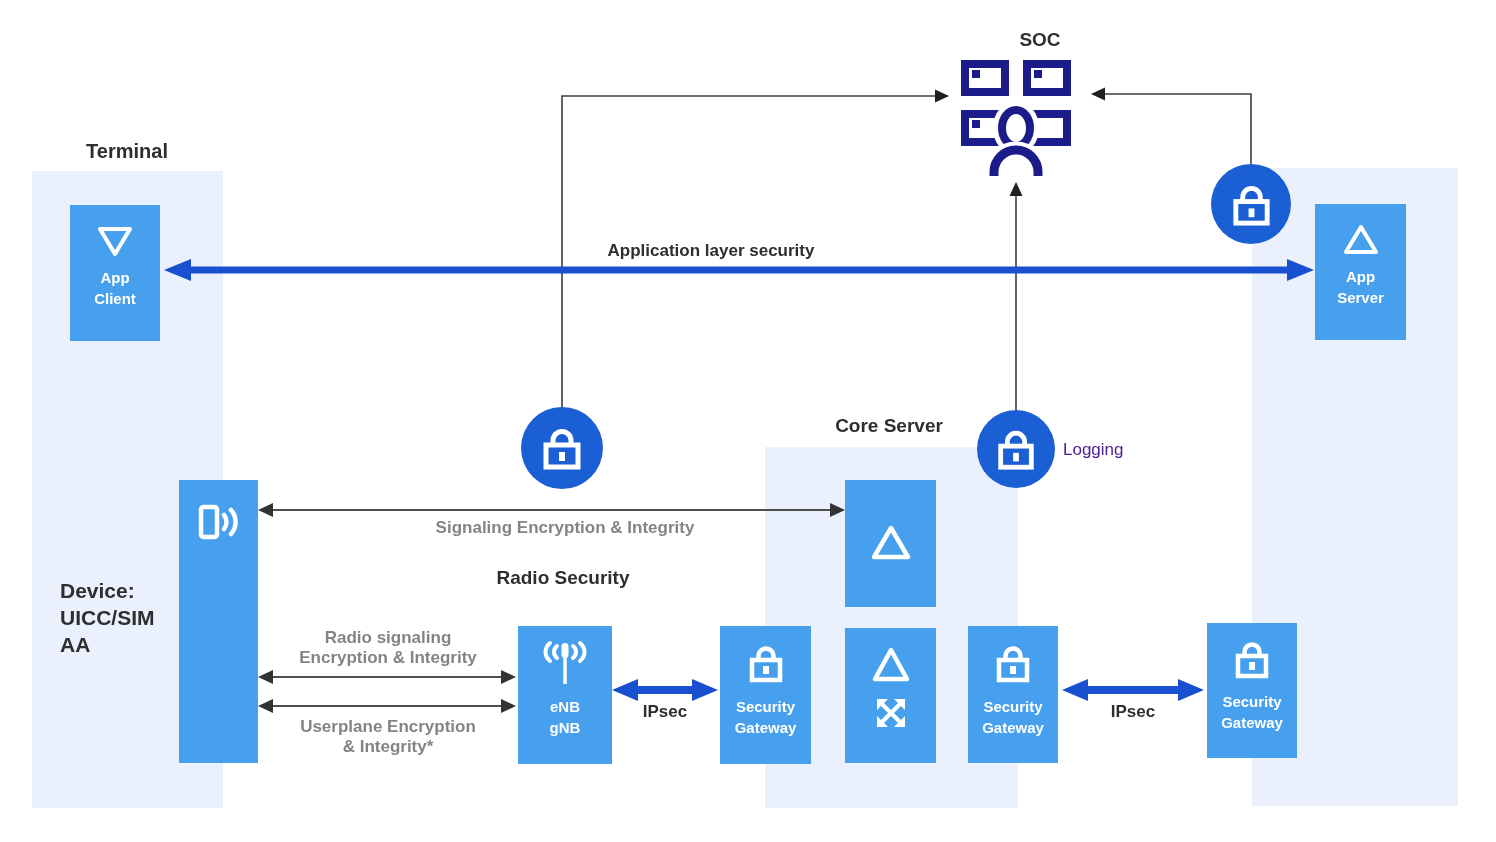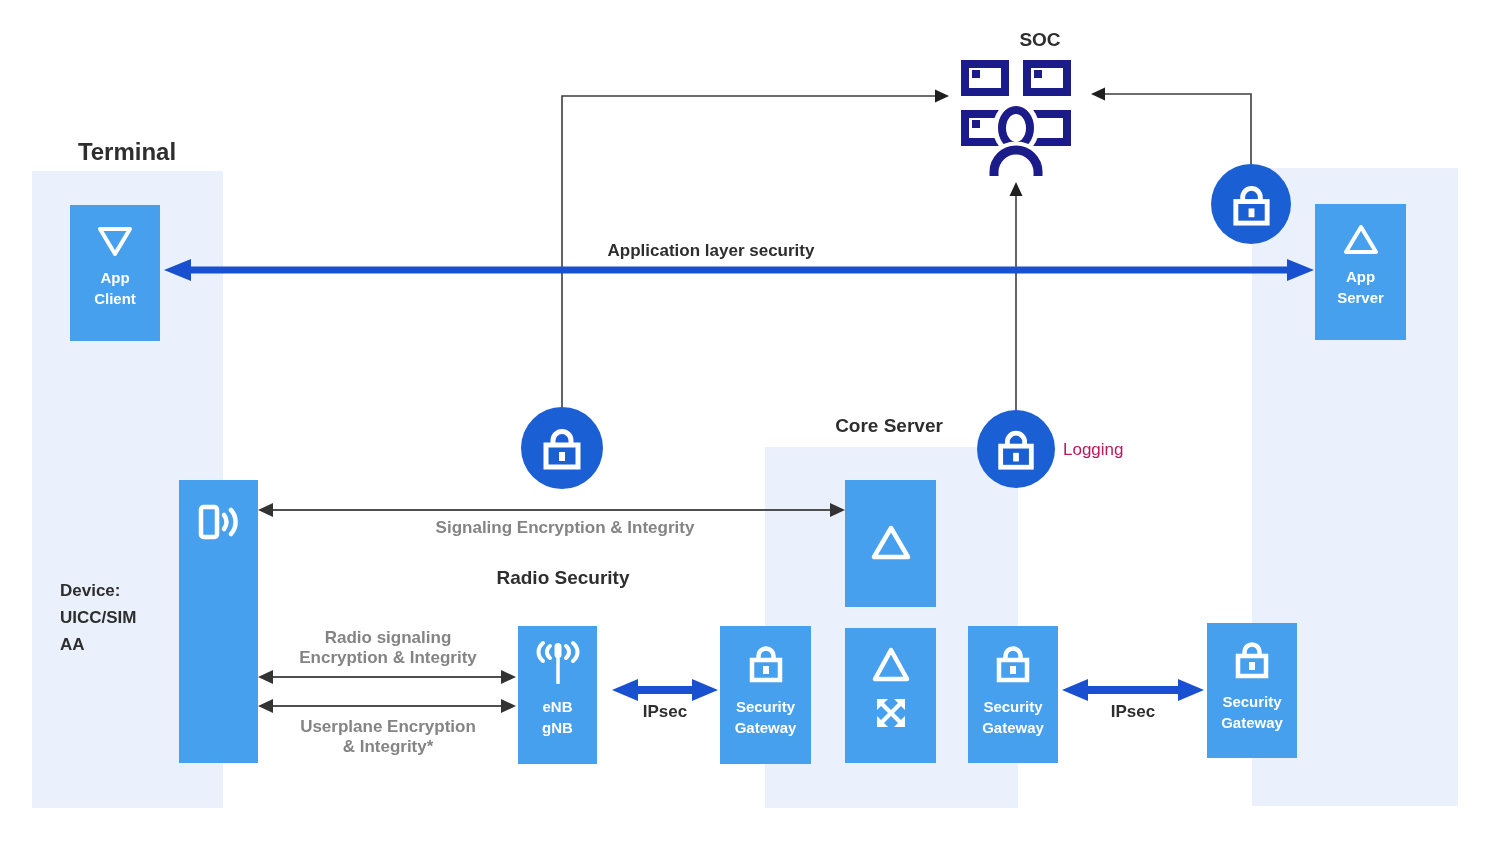--- a/index.html
+++ b/index.html
@@ -11,34 +11,34 @@
     --grayline:#4f4f4f;
     --graytext:#848484;
     --darktext:#2e2e2e;
   }
   *{margin:0;padding:0;box-sizing:border-box;}
   body{background:#fff;font-family:"Liberation Sans","DejaVu Sans",sans-serif;}
   .canvas{position:relative;width:1496px;height:842px;background:#fff;overflow:hidden;}
   .panel{position:absolute;background:var(--panel);}
   .title{position:absolute;color:var(--darktext);font-weight:bold;text-align:center;}
   .t19{font-size:19px;line-height:25px;}
-  .t20{font-size:24px;line-height:25px;}
+  .t20{font-size:20px;line-height:25px;}
   .node{position:absolute;background:var(--node);}
   .node .icon{position:absolute;left:50%;transform:translateX(-50%);}
   .node-label{position:absolute;left:0;right:0;text-align:center;color:#fff;
     font-weight:bold;font-size:15px;line-height:21px;white-space:pre-line;}
   .pre{white-space:pre-line;}
   .lock-badge{position:absolute;border-radius:50%;background:var(--lock);
     display:flex;align-items:center;justify-content:center;}
   .edge-label{position:absolute;text-align:center;font-weight:bold;font-size:17px;line-height:20px;}
   .gray{color:var(--graytext);}
   .dark{color:var(--darktext);}
   .overlay{position:absolute;left:0;top:0;}
   .soc-icon{position:absolute;}
-  .note{position:absolute;color:var(--darktext);font-weight:bold;font-size:17px;
+  .note{position:absolute;color:var(--darktext);font-weight:bold;font-size:21px;
     line-height:27px;text-align:left;}
 </style>
 </head>
 <body>
 
 <div class="canvas">
 
   <div class="panel" style="left:32px;top:171px;width:191px;height:637px"></div>
   <div class="panel" style="left:765px;top:447px;width:253px;height:361px"></div>
   <div class="panel" style="left:1252px;top:168px;width:206px;height:638px"></div>
@@ -138,21 +138,21 @@
   </div>
 
   <div class="node" style="left:179px;top:480px;width:79px;height:283px">
     <svg class="icon" style="top:22px" width="46" height="40" viewBox="0 0 46 40">
       <rect x="5" y="5" width="16" height="30" rx="2.5" fill="none" stroke="#fff" stroke-width="4.5"></rect>
       <path d="M28 13 a11 11 0 0 1 0 14" fill="none" stroke="#fff" stroke-width="4.5" stroke-linecap="round"></path>
       <path d="M35 8 a18 18 0 0 1 0 24" fill="none" stroke="#fff" stroke-width="4.5" stroke-linecap="round"></path>
     </svg>
   </div>
 
-  <div class="node" style="left:518px;top:626px;width:79px;height:138px">
+  <div class="node" style="left:518px;top:626px;width:94px;height:138px">
     <svg class="icon" style="top:12px" width="48" height="50" viewBox="0 0 48 50">
       <rect x="20.5" y="5" width="7" height="15" rx="3.5" fill="#fff"></rect>
       <line x1="24" y1="18" x2="24" y2="46" stroke="#fff" stroke-width="3.5"></line>
       <path d="M16 8 C12 11 12 17 16 20" fill="none" stroke="#fff" stroke-width="4" stroke-linecap="round"></path>
       <path d="M9 5 C3 10 3 18 9 23" fill="none" stroke="#fff" stroke-width="4" stroke-linecap="round"></path>
       <path d="M32 8 C36 11 36 17 32 20" fill="none" stroke="#fff" stroke-width="4" stroke-linecap="round"></path>
       <path d="M39 5 C45 10 45 18 39 23" fill="none" stroke="#fff" stroke-width="4" stroke-linecap="round"></path>
     </svg>
     <div class="node-label" style="top:70px">eNB
 gNB</div>
@@ -231,15 +231,15 @@
   </div>
 
   <div class="edge-label dark" style="left:531px;top:241px;width:360px">Application layer security</div>
   <div class="edge-label gray" style="left:430px;top:518px;width:270px">Signaling Encryption &amp; Integrity</div>
   <div class="edge-label gray pre" style="left:273px;top:628px;width:230px">Radio signaling
 Encryption &amp; Integrity</div>
   <div class="edge-label gray pre" style="left:283px;top:717px;width:210px">Userplane Encryption
 &amp; Integrity*</div>
   <div class="edge-label dark" style="left:625px;top:702px;width:80px">IPsec</div>
   <div class="edge-label dark" style="left:1093px;top:702px;width:80px">IPsec</div>
-  <div class="edge-label" style="left:1063px;top:440px;width:90px;text-align:left;color:#be185d;font-weight:normal">Logging</div>
+  <div class="edge-label" style="left:1063px;top:440px;width:90px;text-align:left;color:#4c1d95;font-weight:normal">Logging</div>
 
 </div>
 
 </body></html>

